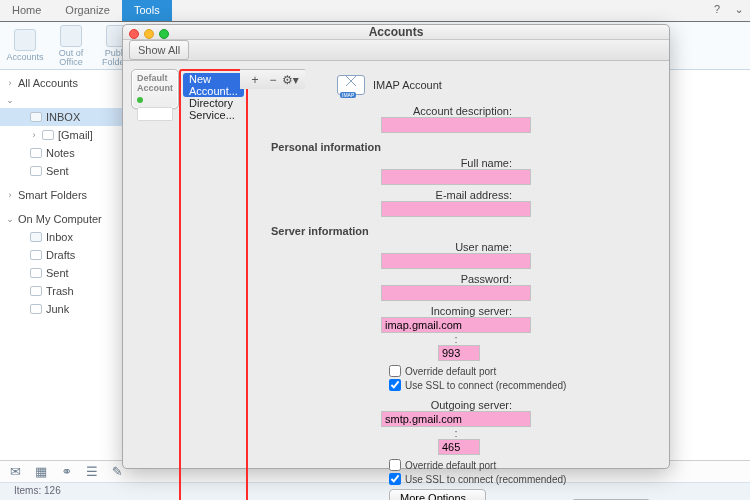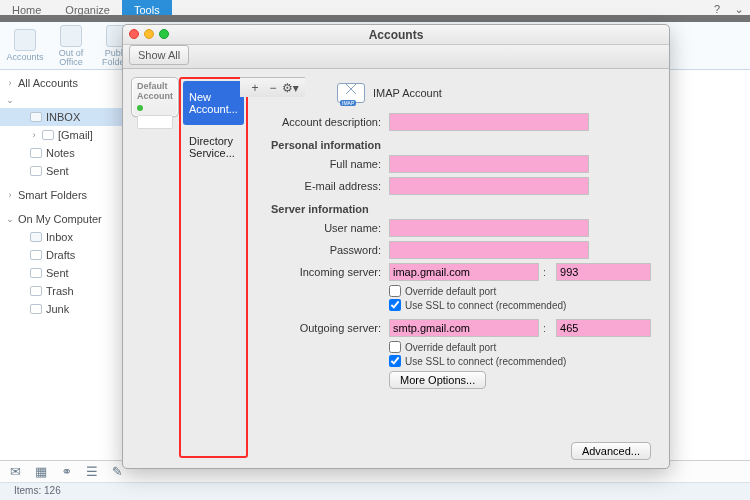--- a/index.html
+++ b/index.html
@@ -1,19 +1,19 @@
 <!DOCTYPE html>
 <html><head>
 <meta charset="utf-8">
 <style>
   * { box-sizing: border-box; margin: 0; padding: 0; font-family: -apple-system, "Segoe UI", Arial, sans-serif; }
   body { width: 750px; height: 500px; overflow: hidden; background: #fff; font-size: 11px; color: #333; }
 
   
-  .ribbon-tabs { height: 22px; display: flex; align-items: stretch; background: #f3f3f3; border-bottom: 7px solid #737373; }
+  .ribbon-tabs { height: 22px; display: flex; align-items: stretch; background: #f3f3f3; border-bottom: 1px solid #737373; }
   .ribbon-tabs .tab { padding: 4px 12px 0 12px; color: #666; cursor: default; }
   .ribbon-tabs .tab.active { background: #2b90d9; color: #fff; }
   .ribbon-tabs .spacer { flex: 1; }
   .ribbon-tabs .help { width: 22px; text-align: center; color: #666; padding-top: 3px; cursor:pointer;}
 
   
   .ribbon-body { height: 48px; background: #f7fbfe; border-bottom: 1px solid #c9d8e4; display: flex; align-items: center; padding: 2px 4px; gap: 4px; }
   .rb-btn { display: flex; flex-direction: column; align-items: center; width: 42px; cursor: default; }
   .rb-btn .ic { width: 22px; height: 22px; border: 1px solid #c5d4e0; background: #eaf2f8; border-radius: 3px; }
   .rb-btn .lbl { font-size: 9px; color: #8aa3b8; margin-top: 2px; text-align: center; line-height: 9px; white-space: pre; }
@@ -36,44 +36,44 @@
   .bottom-icons span { color:#6b7e8f; font-size:13px; cursor:pointer; }
   .status { height: 18px; background: #eef3f7; border-top:1px solid #d9e2ea; font-size:10px; color:#667; padding:2px 14px;}
 
   
   .dialog { position: absolute; left: 122px; top: 24px; width: 548px; height: 445px; background: #ececec; border: 1px solid #a9a9a9; border-radius: 5px; box-shadow: 0 6px 22px rgba(0,0,0,.25); display:flex; flex-direction:column; }
   .titlebar { height: 20px; display:flex; align-items:center; justify-content:center; position:relative; border-bottom:1px solid #c8c8c8; border-radius:5px 5px 0 0; background:linear-gradient(#f6f6f6,#e6e6e6); }
   .titlebar .dots { position:absolute; left:6px; top:4px; display:flex; gap:5px;}
   .dot { width:10px; height:10px; border-radius:50%; }
   .dot.r{background:#ff5f57;border:1px solid #e33e32;} .dot.y{background:#febc2e;border:1px solid #dfa023;} .dot.g{background:#28c840;border:1px solid #1a9e2d;}
   .title { font-size:12px; font-weight:600; color:#444;}
-  .toolbar2 { height:24px; background:linear-gradient(#f2f2f2,#e2e2e2); border-bottom:1px solid #c0c0c0; display:flex; align-items:flex-start;}
+  .toolbar2 { height:24px; background:linear-gradient(#f2f2f2,#e2e2e2); border-bottom:1px solid #c0c0c0; display:flex; align-items:flex-end;}
   .toolbar2 .showall{ margin-left:6px; padding:3px 8px; background:linear-gradient(#fafafa,#e6e6e6); border:1px solid #b9b9b9; border-radius:3px; font-size:11px; color:#555; cursor:pointer;}
   .dbody{ flex:1; display:flex; }
 
   .acct-list { width:128px; padding:8px; display:flex; flex-direction:row; }
   .acct-card { height:40px; border:1px solid #bcbcbc; border-radius:5px; background:linear-gradient(#f8f8f8,#ededed); padding:3px 5px; box-shadow:inset 0 0 0 1px #fff, 0 1px 0 rgba(0,0,0,.05);}
   .acct-card .nm{font-size:9px; color:#888; font-weight:600;}
   .acct-card .led{width:6px;height:6px;border-radius:50%;background:#3fbf3f; display:inline-block; margin-top:2px;}
   .acct-card .line{height:14px; background:#fff; border:1px solid #d9d9d9; border-radius:2px; margin-top:2px;}
 
   .acct-list-spacer{flex:1;}
   .highlight-box{border:2px solid #ff2b2b; border-radius:3px; padding:2px; margin-bottom:2px;}
-  .menu-item { padding:10px 6px; font-size:11px; color:#222; border-radius:3px; cursor:pointer;}
+  .menu-item { padding:0 6px; font-size:11px; color:#222; border-radius:3px; cursor:pointer;}
   .menu-item.sel { background:#2f6fe0; color:#fff;}
   .acct-foot { height:20px; border-top:1px solid #bdbdbd; display:flex; align-items:center; background:linear-gradient(#f4f4f4,#e4e4e4); margin:0 -8px -8px -8px; padding:0 6px;}
   .acct-foot .pm{ width:18px; text-align:center; font-size:12px; color:#555; cursor:pointer;}
   .acct-foot .gear{ margin-left:auto; font-size:12px;color:#555; cursor:pointer;}
 
   .acct-form { flex:1; padding:10px 18px 18px 10px; overflow:auto; position:relative;}
   .acct-form .hdr { display:flex; align-items:center; gap:8px; margin:4px 0 10px 76px;}
   .env { width:28px; height:20px; background:#fff; border:1px solid #8aa3c2; border-radius:3px; position:relative;}
   .env::after{content:""; position:absolute; left:0; right:0; top:0; height:10px; background:linear-gradient(135deg, transparent 48%, #8aa3c2 48% 52%, transparent 52%),linear-gradient(45deg, transparent 48%, #8aa3c2 48% 52%, transparent 52%);}
   .env .tag{position:absolute; bottom:-4px; left:2px; font-size:5px; background:#3f7fd0;color:#fff; padding:0 2px; border-radius:2px;}
-  .form-row { display:flex; align-items:center; margin:4px 0; }
+  .form-row { display:flex; align-items:center; margin:4px 0;flex-direction:column; }
   .form-row label { width:120px; text-align:right; margin-right:8px; font-size:11px; color:#333;}
   .form-row input[type=text], .form-row input[type=password]{ flex:1; max-width:200px; height:18px; border:1px solid #c2c2c2; background:#f9a8d4; padding:1px 3px; font-size:11px;}
   .form-row .port{ width:42px; margin-left:6px;}
   .form-row .colon{ margin:0 4px; color:#555;}
   .section-h{ font-size:11px; font-weight:600; color:#444; margin:8px 0 2px 10px;}
   .sub { margin-left:128px; display:flex; align-items:center; font-size:10px; color:#444; gap:4px; margin-top:2px;}
   .sub input[type=checkbox]{ width:12px; height:12px;}
   .btn { padding:2px 10px; border:1px solid #b5b5b5; background:linear-gradient(#fdfdfd,#e8e8e8); border-radius:4px; font-size:11px; cursor:pointer;}
   .adv { position:absolute; right:18px; bottom:8px;}
 </style>

